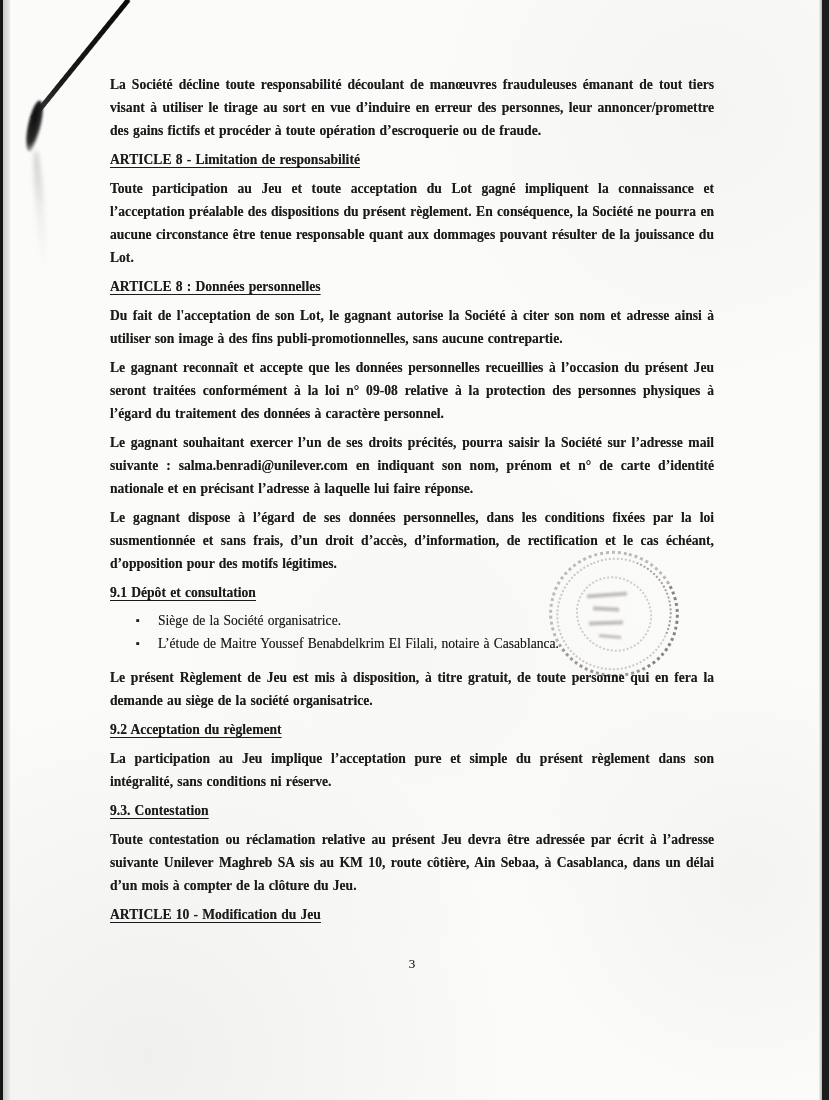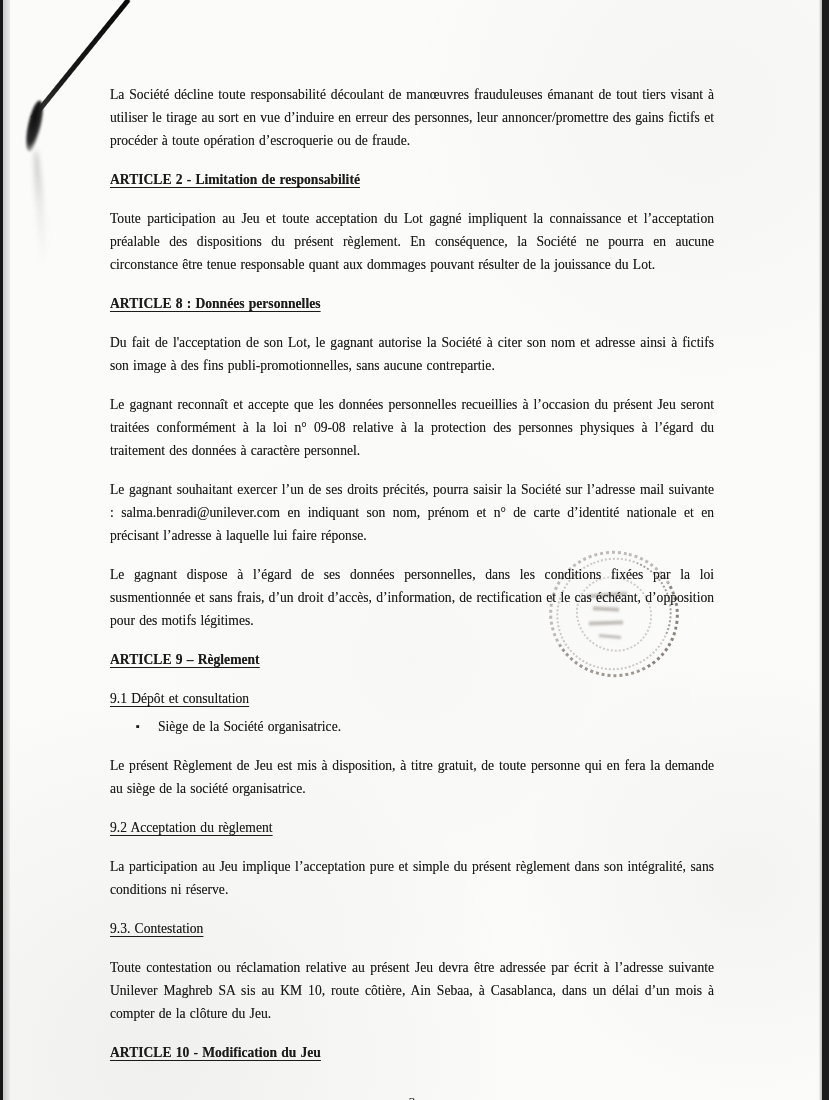--- a/index.html
+++ b/index.html
@@ -89,22 +89,23 @@
   .stamp .m4 { left: 50px; top: 84px; width: 22px; height: 3px; transform: rotate(5deg); }
 
   
   .content {
     position: absolute; left: 110px; top: 67px; width: 604px;
     font-size: 13.6px; line-height: 23px; color: #1b1b1b;
     text-shadow: 0 0 0.6px rgba(10,10,10,0.45);
     word-spacing: 0.06em;
   }
   .content p {
-    margin: 16px 0 5px 0;
+    margin: 6px 0 5px 0;
     text-align: justify;
+    font-weight: bold;
   }
   .art-heading {
     margin: 2px 0 5px 0;
     font-weight: bold;
     text-decoration: underline;
     text-underline-offset: 3px;
   }
   .sub-heading {
     margin: 2px 0 5px 0;
     font-weight: normal;
@@ -151,34 +152,34 @@
   <div class="ring-inner"></div>
   <div class="mark m1"></div>
   <div class="mark m2"></div>
   <div class="mark m3"></div>
   <div class="mark m4"></div>
 </div>
 
 <div class="content">
   <p>La Société décline toute responsabilité découlant de manœuvres frauduleuses émanant de tout tiers visant à utiliser le tirage au sort en vue d’induire en erreur des personnes, leur annoncer/promettre des gains fictifs et procéder à toute opération d’escroquerie ou de fraude.</p>
 
-  <p class="art-heading">ARTICLE 2 - Limitation de responsabilité</p>
+  <p class="art-heading">ARTICLE 8 - Limitation de responsabilité</p>
   <p>Toute participation au Jeu et toute acceptation du Lot gagné impliquent la connaissance et l’acceptation préalable des dispositions du présent règlement. En conséquence, la Société ne pourra en aucune circonstance être tenue responsable quant aux dommages pouvant résulter de la jouissance du Lot.</p>
 
   <p class="art-heading">ARTICLE 8 : Données personnelles</p>
-  <p>Du fait de l'acceptation de son Lot, le gagnant autorise la Société à citer son nom et adresse ainsi à fictifs son image à des fins publi-promotionnelles, sans aucune contrepartie.</p>
+  <p>Du fait de l'acceptation de son Lot, le gagnant autorise la Société à citer son nom et adresse ainsi à utiliser son image à des fins publi-promotionnelles, sans aucune contrepartie.</p>
   <p>Le gagnant reconnaît et accepte que les données personnelles recueillies à l’occasion du présent Jeu seront traitées conformément à la loi n° 09-08 relative à la protection des personnes physiques à l’égard du traitement des données à caractère personnel.</p>
   <p>Le gagnant souhaitant exercer l’un de ses droits précités, pourra saisir la Société sur l’adresse mail suivante : salma.benradi@unilever.com en indiquant son nom, prénom et n° de carte d’identité nationale et en précisant l’adresse à laquelle lui faire réponse.</p>
   <p>Le gagnant dispose à l’égard de ses données personnelles, dans les conditions fixées par la loi susmentionnée et sans frais, d’un droit d’accès, d’information, de rectification et le cas échéant, d’opposition pour des motifs légitimes.</p>
 
-  <p class="art-heading">ARTICLE 9 – Règlement</p>
   <p class="sub-heading">9.1 Dépôt et consultation</p>
 
   <ul class="deposit-list">
     <li>Siège de la Société organisatrice.</li>
+    <li>L’étude de Maitre Youssef Benabdelkrim El Filali, notaire à Casablanca.</li>
   </ul>
 
   <p>Le présent Règlement de Jeu est mis à disposition, à titre gratuit, de toute personne qui en fera la demande au siège de la société organisatrice.</p>
 
   <p class="sub-heading">9.2 Acceptation du règlement</p>
   <p>La participation au Jeu implique l’acceptation pure et simple du présent règlement dans son intégralité, sans conditions ni réserve.</p>
 
   <p class="sub-heading">9.3. Contestation</p>
   <p>Toute contestation ou réclamation relative au présent Jeu devra être adressée par écrit à l’adresse suivante Unilever Maghreb SA sis au KM 10, route côtière, Ain Sebaa, à Casablanca, dans un délai d’un mois à compter de la clôture du Jeu.</p>
 

